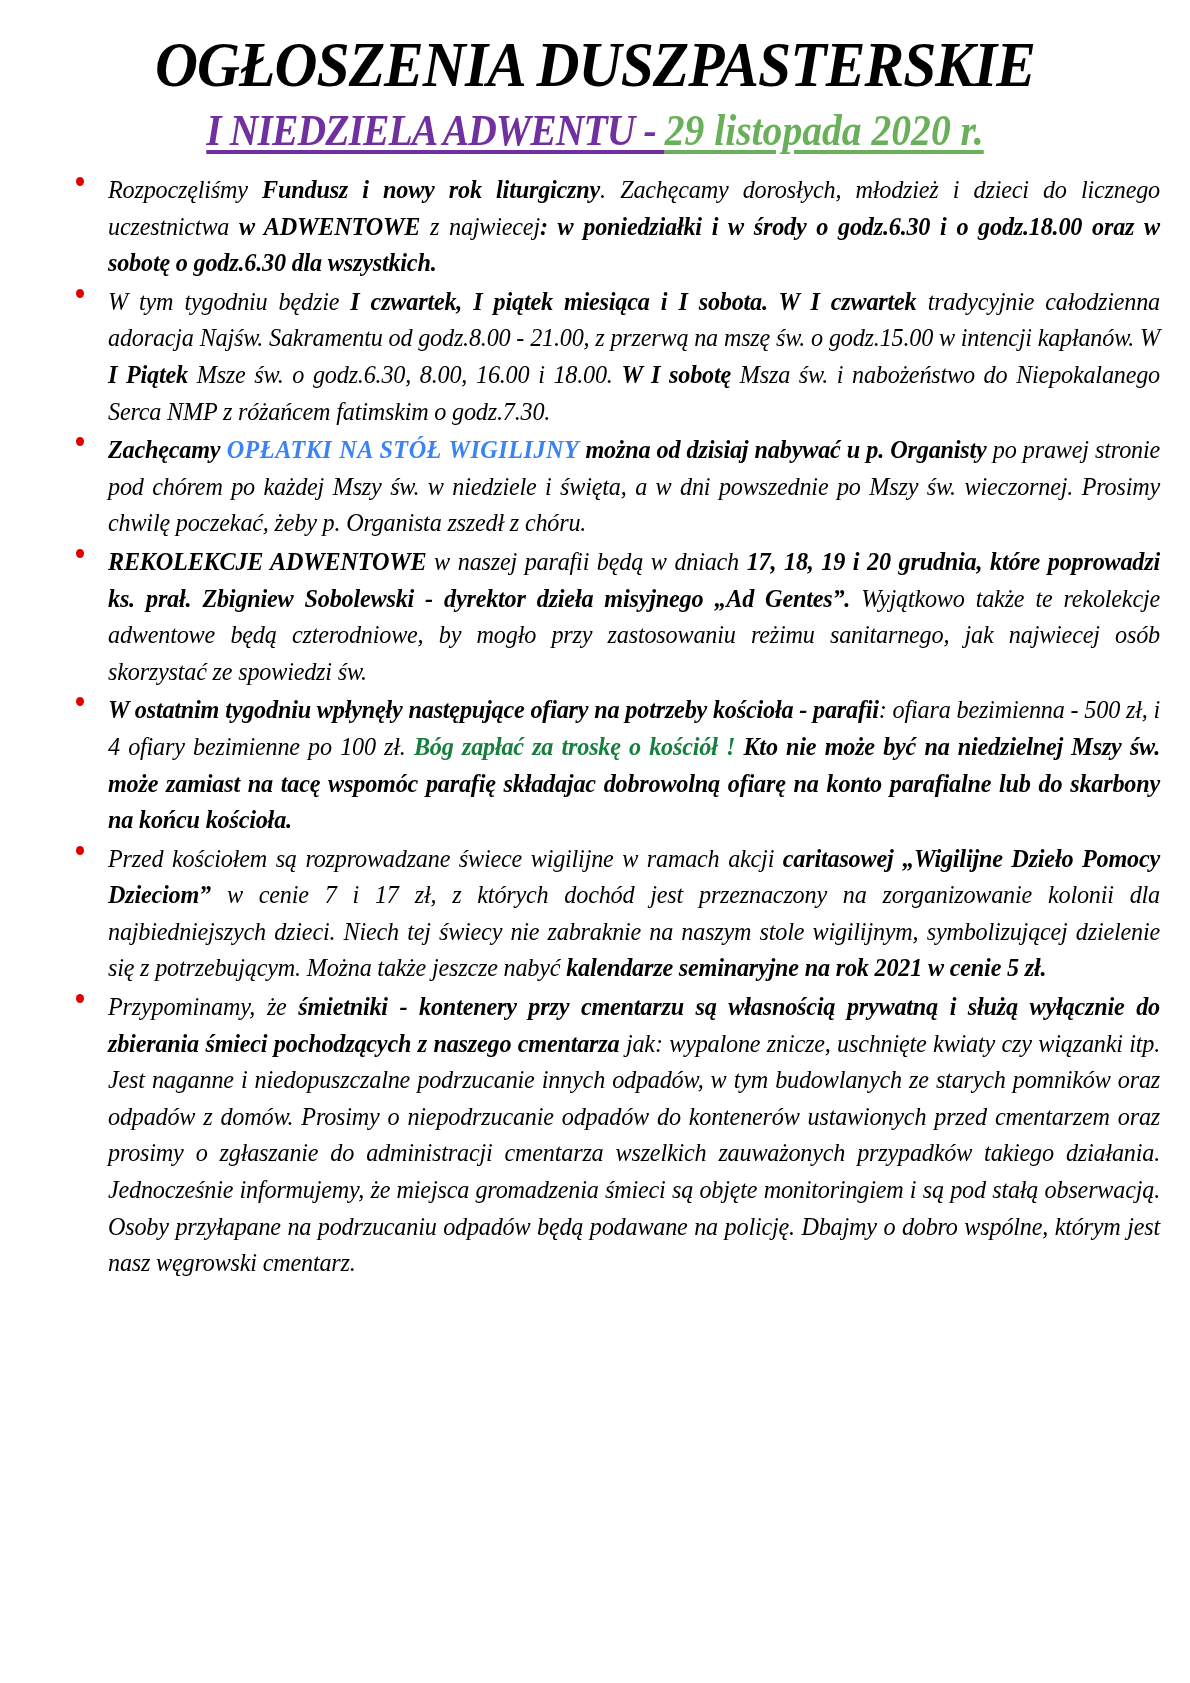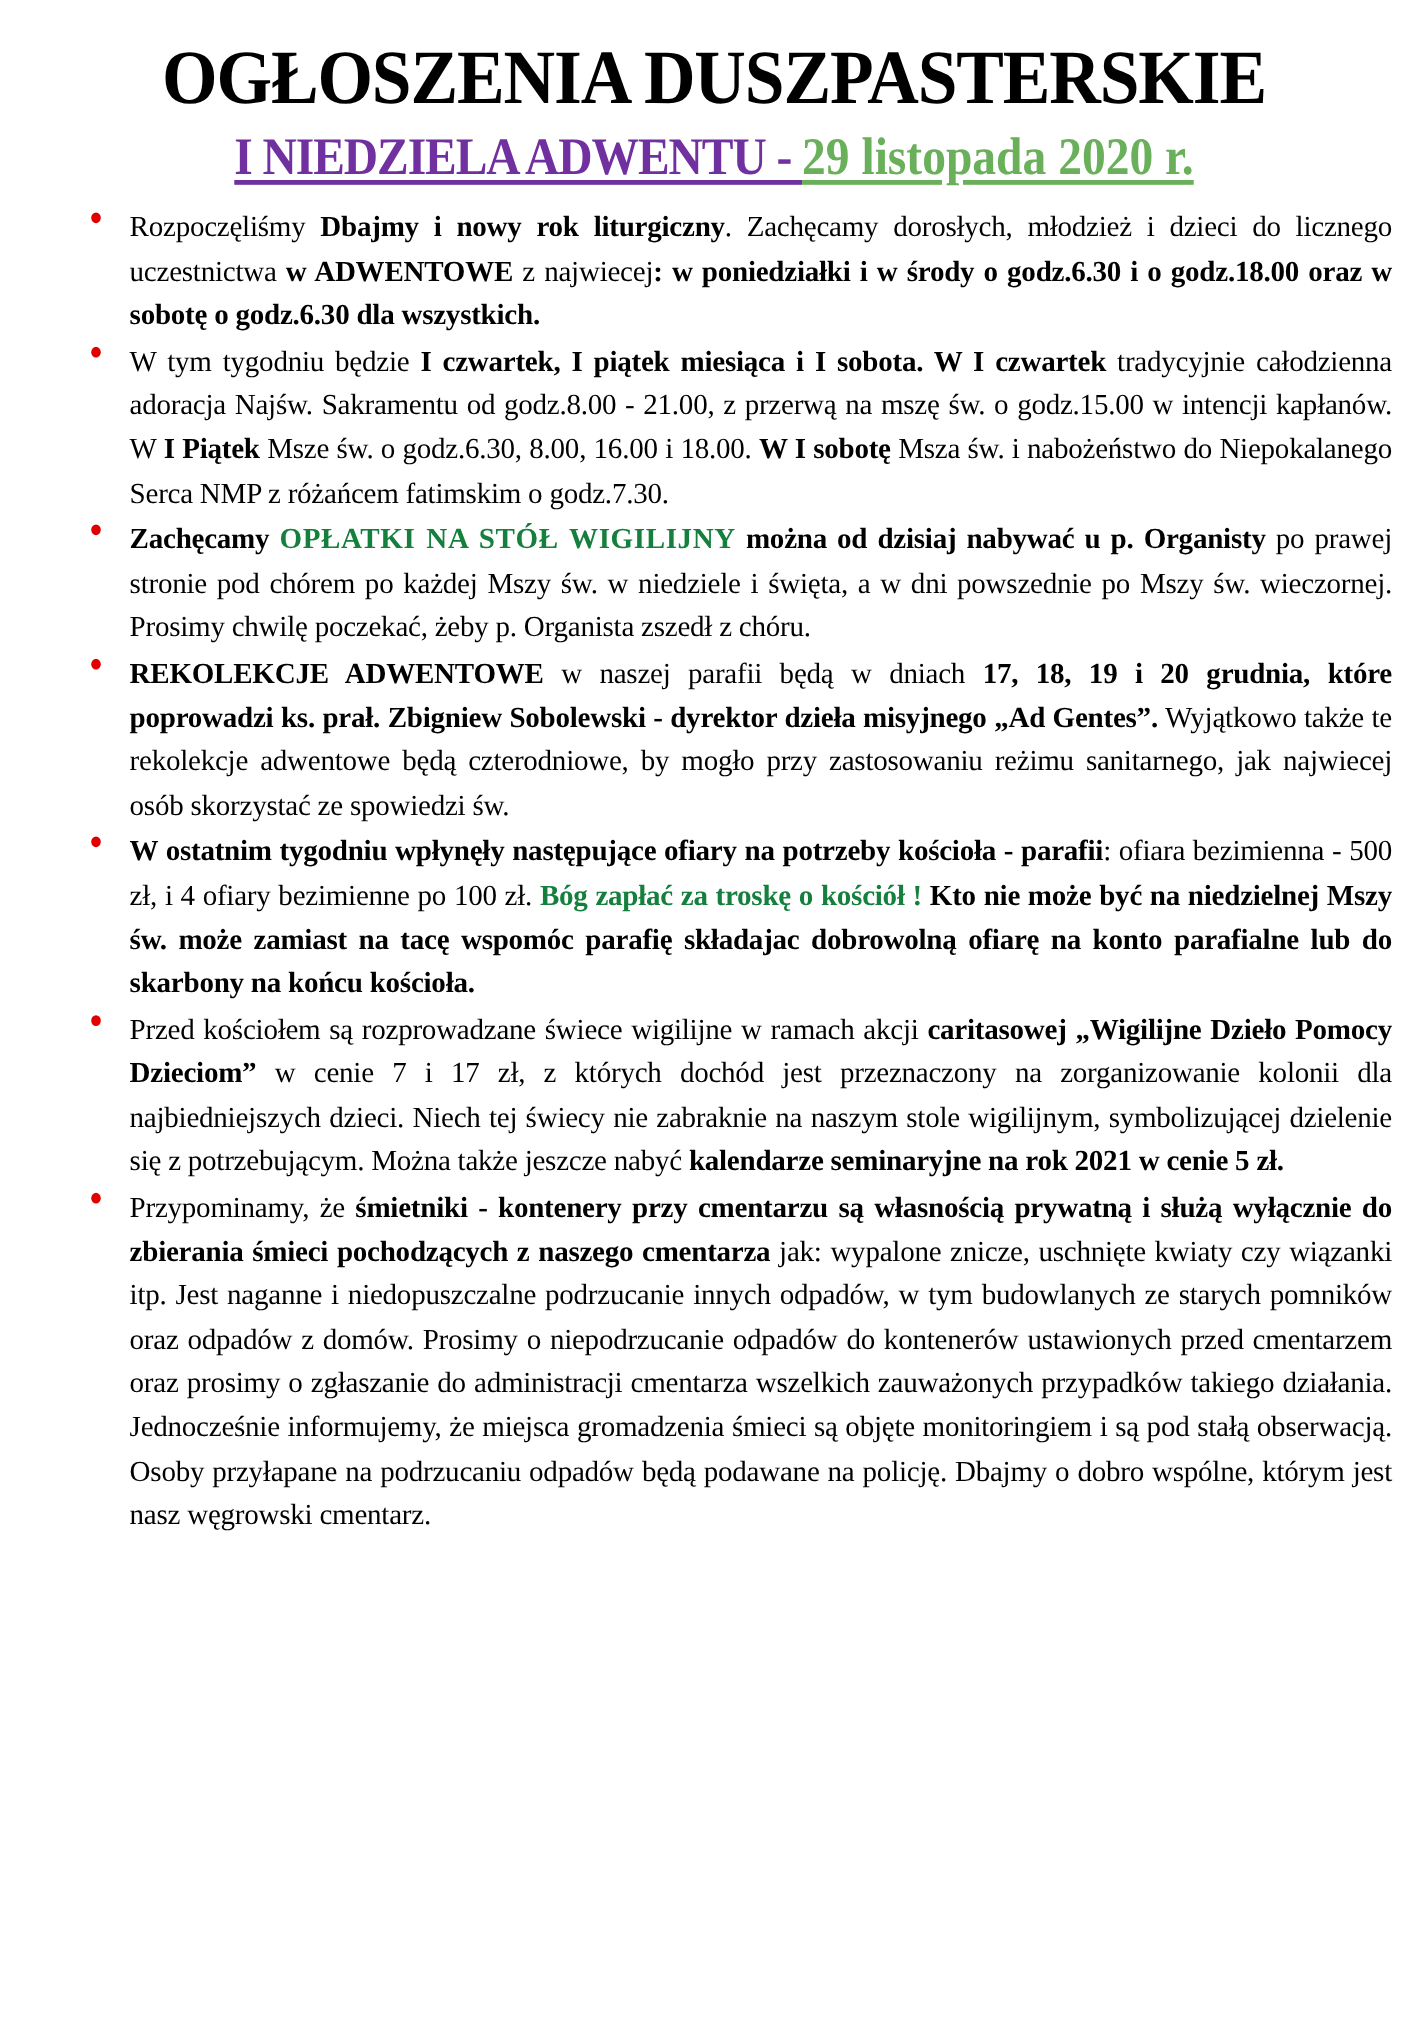--- a/index.html
+++ b/index.html
@@ -11,20 +11,21 @@
       width: 1190px;
       height: 1683px;
       overflow: hidden;
       font-family: "Liberation Serif", "DejaVu Serif", serif;
       color: #000000;
     }
     .page {
       position: relative;
       width: 1190px;
       height: 1683px;
+      font-style: italic;
     }
     .title {
       position: absolute;
       left: 0;
       top: 30px;
       width: 1190px;
       text-align: center;
       font-weight: bold;
       font-size: 64px;
       line-height: 70px;
@@ -94,35 +95,35 @@
     }
     .bullet span {
       display: block;
       width: 8px;
       height: 9px;
       border-radius: 50%;
       background: #e00000;
     }
     .run-bold { font-weight: bold; }
     .run-red { color: #15803d; font-weight: bold; }
-    .run-darkred { color: #15803d; font-weight: bold; letter-spacing: 0.5px; }
+    .run-darkred { color: #3b82f6; font-weight: bold; letter-spacing: 0.5px; }
   </style>
 </head>
 <body>
 
 <div class="page">
   <h1 class="title">OGŁOSZENIA DUSZPASTERSKIE</h1>
   <h2 class="subtitle">
     <span class="part-a">I NIEDZIELA ADWENTU - </span><span class="part-b">29 listopada 2020 r.</span>
   </h2>
 
   <ul class="announcements" id="announcement-list">
       <li class="item"><span class="bullet">
           <span></span>
-        </span><span>Rozpoczęliśmy </span><span class="run-bold">Dbajmy i nowy rok liturgiczny</span><span>. Zachęcamy dorosłych, młodzież i dzieci do licznego uczestnictwa </span><span class="run-bold">w ADWENTOWE</span><span> z najwiecej</span><span class="run-bold">: w poniedziałki i w środy o godz.6.30 i o godz.18.00 oraz w sobotę o godz.6.30 dla wszystkich.</span></li>
+        </span><span>Rozpoczęliśmy </span><span class="run-bold">Fundusz i nowy rok liturgiczny</span><span>. Zachęcamy dorosłych, młodzież i dzieci do licznego uczestnictwa </span><span class="run-bold">w ADWENTOWE</span><span> z najwiecej</span><span class="run-bold">: w poniedziałki i w środy o godz.6.30 i o godz.18.00 oraz w sobotę o godz.6.30 dla wszystkich.</span></li>
       <li class="item"><span class="bullet">
           <span></span>
         </span><span>W tym tygodniu będzie </span><span class="run-bold">I czwartek, I piątek miesiąca i I sobota. W I czwartek</span><span> tradycyjnie całodzienna adoracja Najśw. Sakramentu od godz.8.00 - 21.00, z przerwą na mszę św. o godz.15.00 w intencji kapłanów. W </span><span class="run-bold">I Piątek</span><span> Msze św. o godz.6.30, 8.00, 16.00 i 18.00. </span><span class="run-bold">W I sobotę</span><span> Msza św. i nabożeństwo do Niepokalanego Serca NMP z różańcem fatimskim o godz.7.30.</span></li>
       <li class="item"><span class="bullet">
           <span></span>
         </span><span class="run-bold">Zachęcamy </span><span class="run-darkred">OPŁATKI NA STÓŁ WIGILIJNY</span><span class="run-bold"> można od dzisiaj nabywać u p. Organisty</span><span> po prawej stronie pod chórem po każdej Mszy św. w niedziele i święta, a w dni powszednie po Mszy św. wieczornej. Prosimy chwilę poczekać, żeby p. Organista zszedł z chóru.</span></li>
       <li class="item"><span class="bullet">
           <span></span>
         </span><span class="run-bold">REKOLEKCJE ADWENTOWE</span><span> w naszej parafii będą w dniach </span><span class="run-bold">17, 18, 19 i 20 grudnia, które poprowadzi ks. prał. Zbigniew Sobolewski - dyrektor dzieła misyjnego „Ad Gentes”.</span><span> Wyjątkowo także te rekolekcje adwentowe będą czterodniowe, by mogło przy zastosowaniu reżimu sanitarnego, jak najwiecej osób skorzystać ze spowiedzi św.</span></li>
       <li class="item"><span class="bullet">

